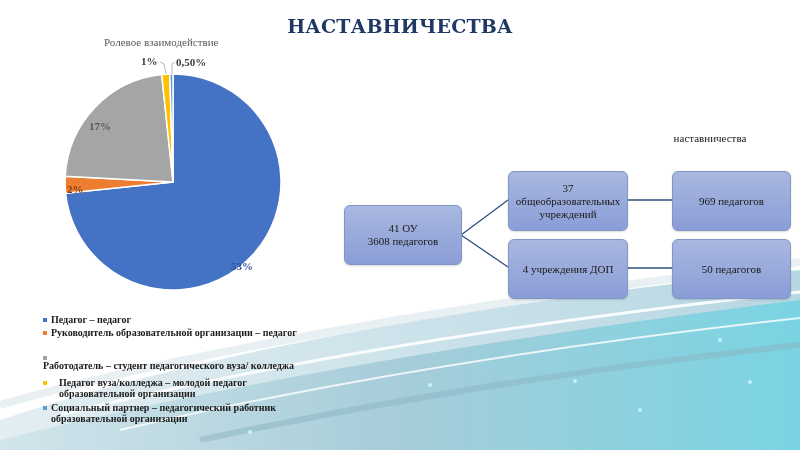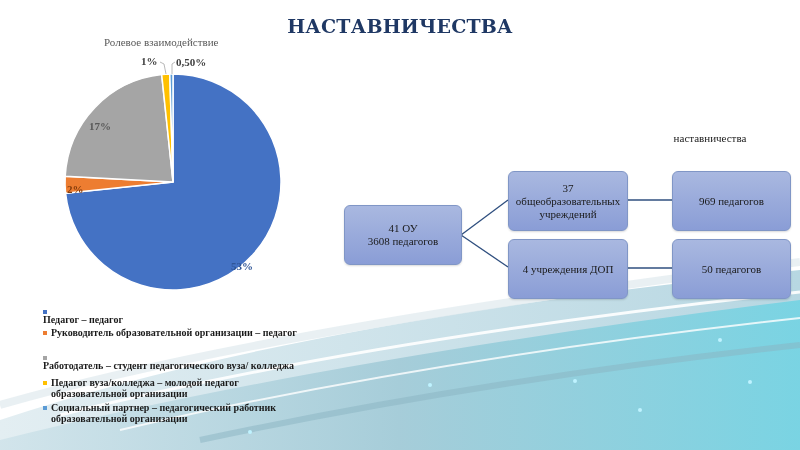--- a/index.html
+++ b/index.html
@@ -69,33 +69,33 @@
   <polyline points="172,74 172,64 175,62" stroke="#a6a6a6" stroke-width="0.8" fill="none"></polyline>
 </svg>
 
 <div class="lbl" style="left:231px; top:224px; color:#2f5597;margin-top:36px;">53%</div>
 <div class="lbl" style="left:67px; top:183px; color:#843c0c;">2%</div>
 <div class="lbl" style="left:89px; top:120px; color:#595959;">17%</div>
 <div class="lbl" style="left:141px; top:55px; color:#404040;">1%</div>
 <div class="lbl" style="left:176px; top:56px; color:#404040;">0,50%</div>
 
 <div class="legend">
-  <div class="leg-item" style="top:4px;flex-direction:column;">
+  <div class="leg-item" style="top:12px;">
     <span class="leg-sq" style="background:#4472c4;"></span>
     <span>Педагог – педагог</span>
   </div>
   <div class="leg-item" style="top:25px;">
     <span class="leg-sq" style="background:#ed7d31;"></span>
     <span>Руководитель образовательной организации – педагог</span>
   </div>
   <div class="leg-item" style="top:50px;flex-direction:column;">
     <span class="leg-sq" style="background:#a5a5a5;"></span>
     <span>Работодатель – студент педагогического вуза/ колледжа</span>
   </div>
-  <div class="leg-item" style="top:75px;">
+  <div class="leg-item" style="top:75px;gap:8px;">
     <span class="leg-sq" style="background:#ffc000;"></span>
     <span><span>Педагог вуза/колледжа – молодой педагог</span><br><span>образовательной организации</span></span>
   </div>
   <div class="leg-item" style="top:100px;">
     <span class="leg-sq" style="background:#5b9bd5;"></span>
     <span><span>Социальный партнер – педагогический работник</span><br><span>образовательной организации</span></span>
   </div>
 </div>
 
 <div class="note">

